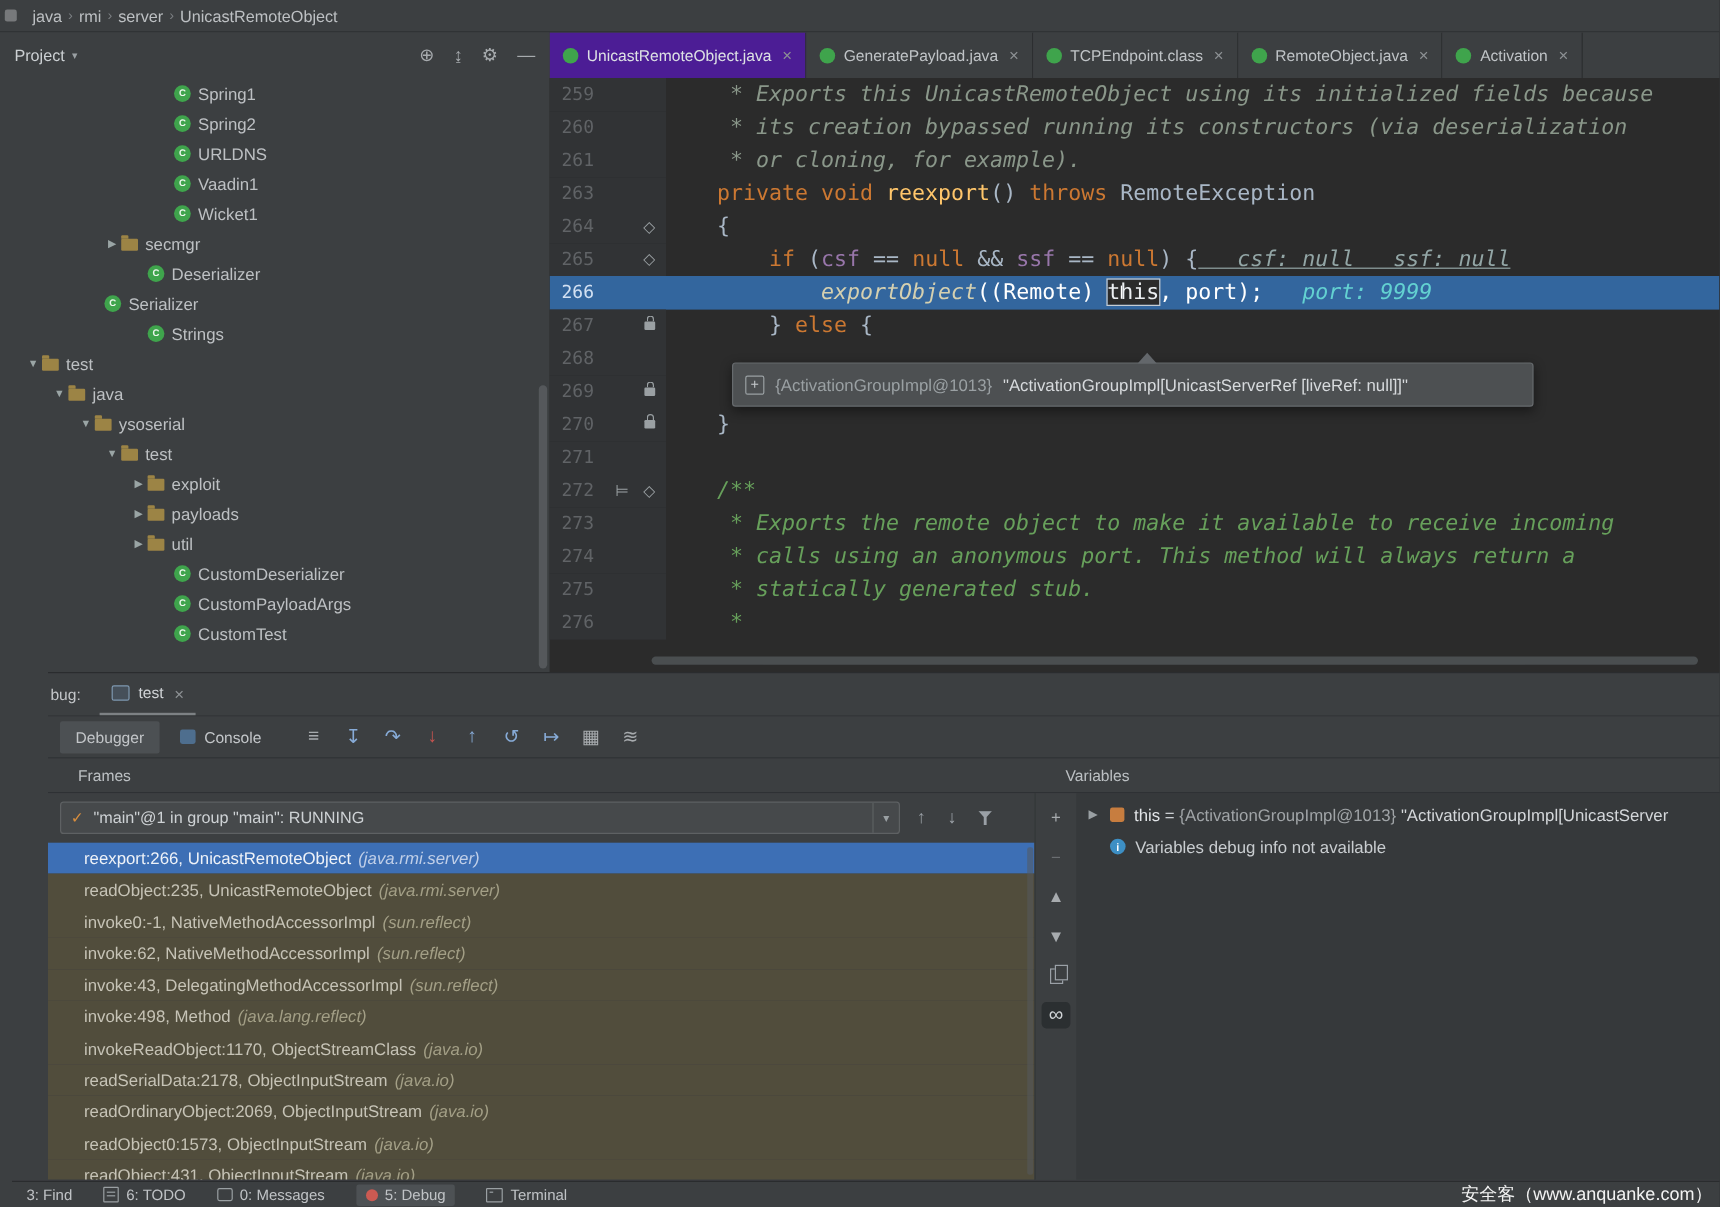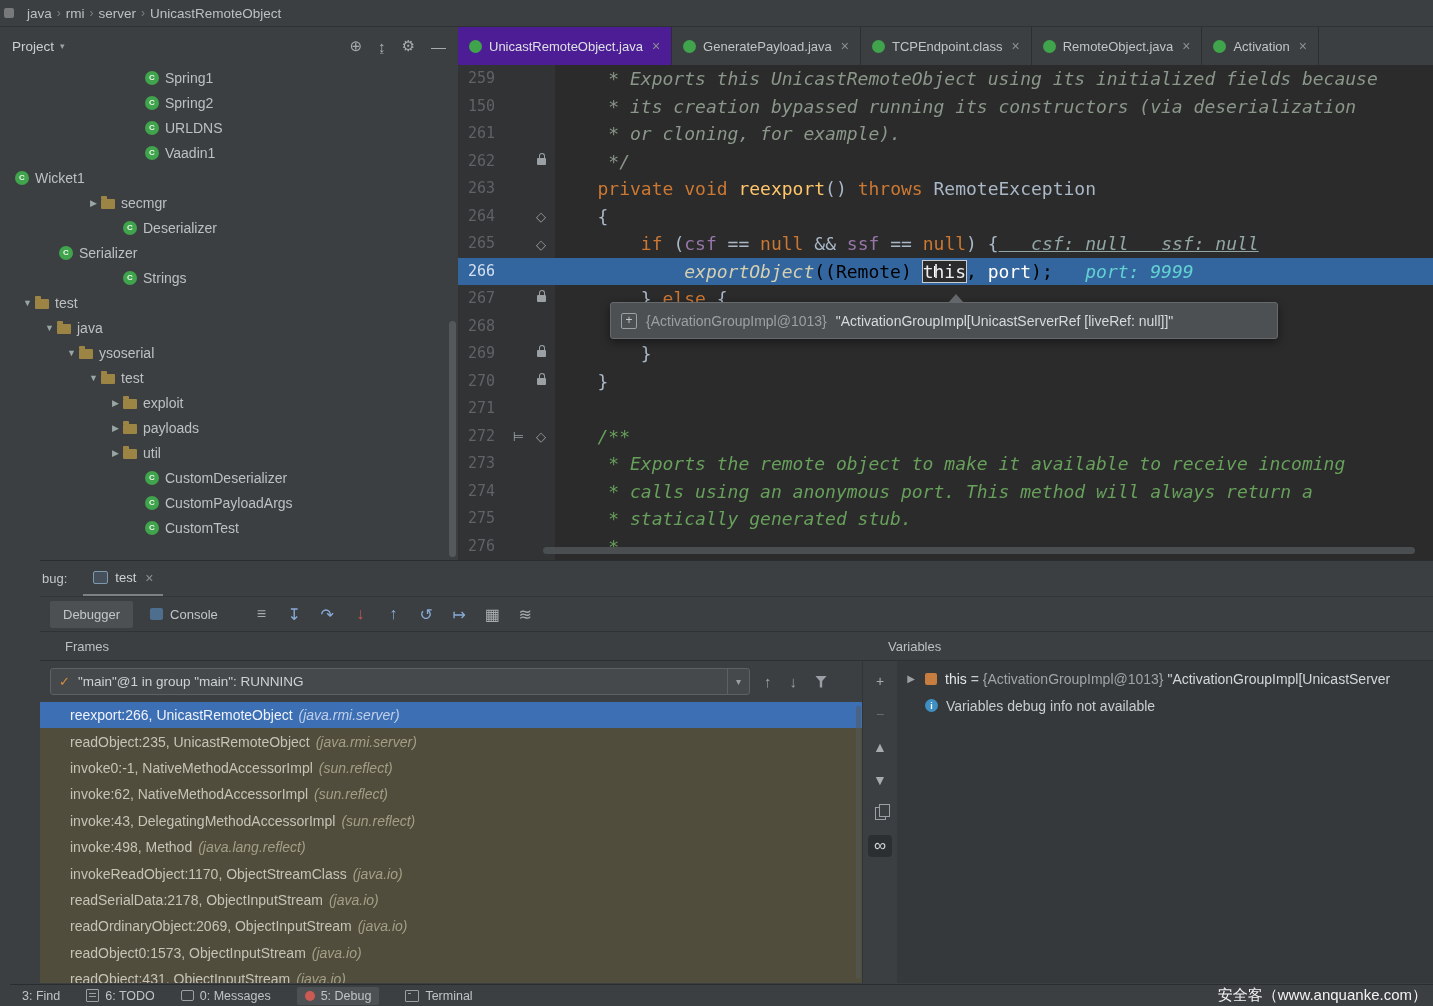--- a/index.html
+++ b/index.html
@@ -67,21 +67,21 @@
   .s-kw{color:#cc7832;}
   .s-field{color:#9876aa;}
   .s-mdecl{color:#ffc66b;}
   .s-call{color:#d5d0b0;font-style:italic;}
   .s-doc{color:#67a05b;font-style:italic;}
   .s-docdim{color:#8a978a;font-style:italic;}
   .s-hint{color:#93a6a6;font-style:italic;text-decoration:underline;}
   .s-hintcyan{color:#63d1d1;font-style:italic;}
   .s-kwbox{color:#eceff2;background:#2b2b2b;outline:1px solid #c8cdd2;position:relative;}
   .s-kwbox::after{content:'';position:absolute;left:11px;top:5px;bottom:5px;width:1.5px;background:#ffffff;}
-  .code-line.hl .s-p{color:#000000;}
+  .code-line.hl .s-p{color:#ffffff;}
   .code-line.hl .s-field{color:#ffffff;}
   .hscroll{position:absolute;left:85px;right:18px;bottom:6px;height:7px;background:#4e5254;
            border-radius:4px;opacity:.9;}
 
   
   .tooltip-caret{position:absolute;left:948px;top:294px;width:0;height:0;border-left:8px solid transparent;
                  border-right:8px solid transparent;border-bottom:9px solid #63676b;z-index:6;}
   .debug-tooltip{position:absolute;left:610px;top:302px;width:668px;height:37px;background:#4d5052;
                  border:1px solid #666a6d;border-radius:3px;display:flex;align-items:center;gap:9px;
                  padding:0 10px;box-sizing:border-box;box-shadow:0 3px 10px rgba(0,0,0,.45);
@@ -247,36 +247,36 @@
         <div class="tree-row" style="padding-left: 130px;">
           <span class="tree-arrow"></span>
           <span class="tree-icon icon-class"></span>
           <span class="tree-label">URLDNS</span>
         </div>
         <div class="tree-row" style="padding-left: 130px;">
           <span class="tree-arrow"></span>
           <span class="tree-icon icon-class"></span>
           <span class="tree-label">Vaadin1</span>
         </div>
-        <div class="tree-row" style="">
+        <div class="tree-row" style="padding-left: 130px;">
           <span class="tree-arrow"></span>
           <span class="tree-icon icon-class"></span>
           <span class="tree-label">Wicket1</span>
         </div>
         <div class="tree-row" style="padding-left: 86px;">
           <span class="tree-arrow">▶</span>
           <span class="tree-icon icon-folder"></span>
           <span class="tree-label">secmgr</span>
         </div>
         <div class="tree-row" style="padding-left: 108px;">
           <span class="tree-arrow"></span>
           <span class="tree-icon icon-class"></span>
           <span class="tree-label">Deserializer</span>
         </div>
-        <div class="tree-row" style="padding-left: 44px;">
+        <div class="tree-row" style="padding-left: 72px;">
           <span class="tree-arrow"></span>
           <span class="tree-icon icon-class"></span>
           <span class="tree-label">Serializer</span>
         </div>
         <div class="tree-row" style="padding-left: 108px;">
           <span class="tree-arrow"></span>
           <span class="tree-icon icon-class"></span>
           <span class="tree-label">Strings</span>
         </div>
         <div class="tree-row" style="padding-left: 20px;">
@@ -334,35 +334,28 @@
   </div>
 
   <div class="editor">
     <div>
         <div class="code-line">
           <span class="line-num">259</span>
           <span class="line-gutter"></span>
           <span class="line-code"><span class="s-docdim">    * Exports this UnicastRemoteObject using its initialized fields because</span></span>
         </div>
         <div class="code-line">
-          <span class="line-num">150</span>
+          <span class="line-num">260</span>
           <span class="line-gutter"></span>
           <span class="line-code"><span class="s-docdim">    * its creation bypassed running its constructors (via deserialization</span></span>
         </div>
         <div class="code-line">
           <span class="line-num">261</span>
           <span class="line-gutter"></span>
           <span class="line-code"><span class="s-docdim">    * or cloning, for example).</span></span>
-        </div>
-        <div class="code-line">
-          <span class="line-num">262</span>
-          <span class="line-gutter">
-            <span class="gicon g-lock"></span>
-          </span>
-          <span class="line-code"><span class="s-docdim">    */</span></span>
         </div>
         <div class="code-line">
           <span class="line-num">263</span>
           <span class="line-gutter"></span>
           <span class="line-code"><span class="s-p">   </span><span class="s-kw">private void </span><span class="s-mdecl">reexport</span><span class="s-p">() </span><span class="s-kw">throws </span><span class="s-p">RemoteException</span></span>
         </div>
         <div class="code-line">
           <span class="line-num">264</span>
           <span class="line-gutter">
             <span class="gicon g-diamond"></span>

